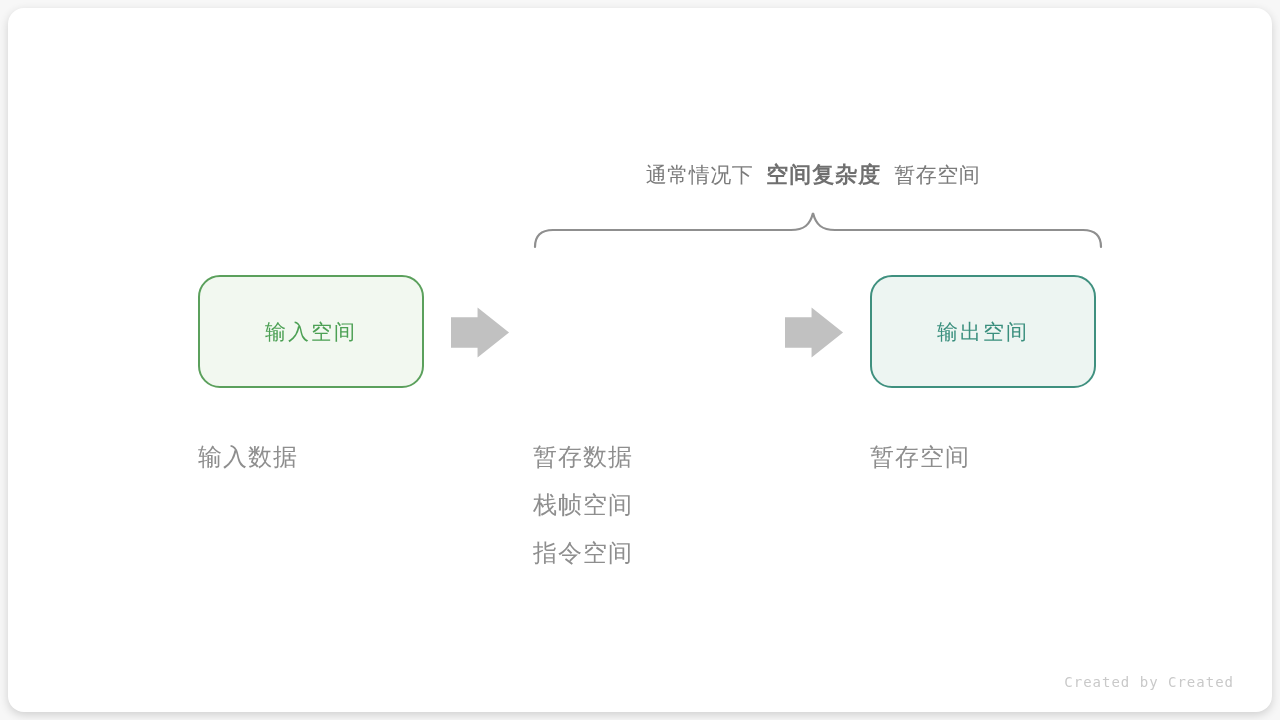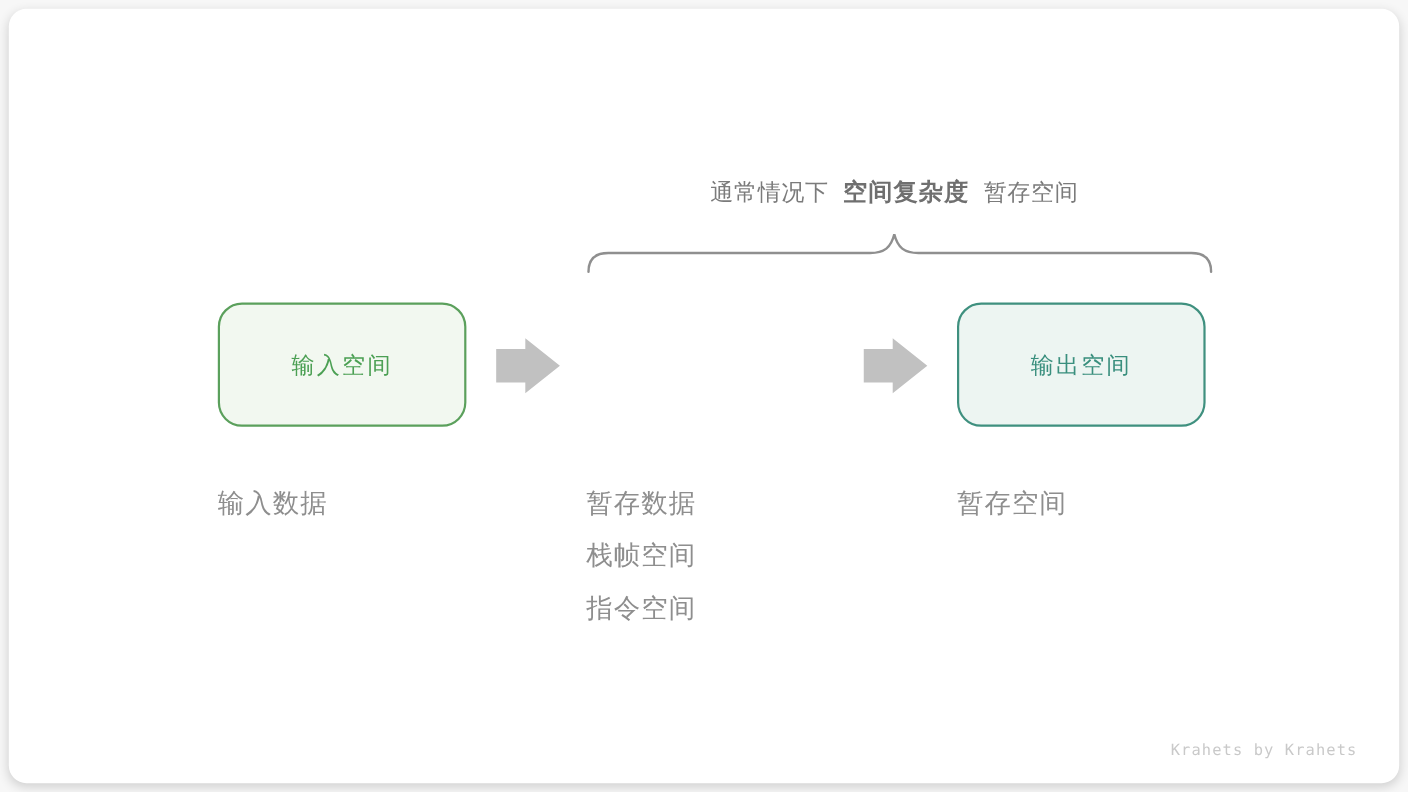--- a/index.html
+++ b/index.html
@@ -138,16 +138,16 @@
     <div class="sublabels sub-temp">
       <div>暂存数据</div>
       <div>栈帧空间</div>
       <div>指令空间</div>
     </div>
 
     <div class="sublabels sub-output">
       <div>暂存空间</div>
     </div>
 
-    <div class="credit">Krahets by Krahets</div>
+    <div class="credit">Created by Created</div>
 
   </div>
 </div>
 
 </body></html>

